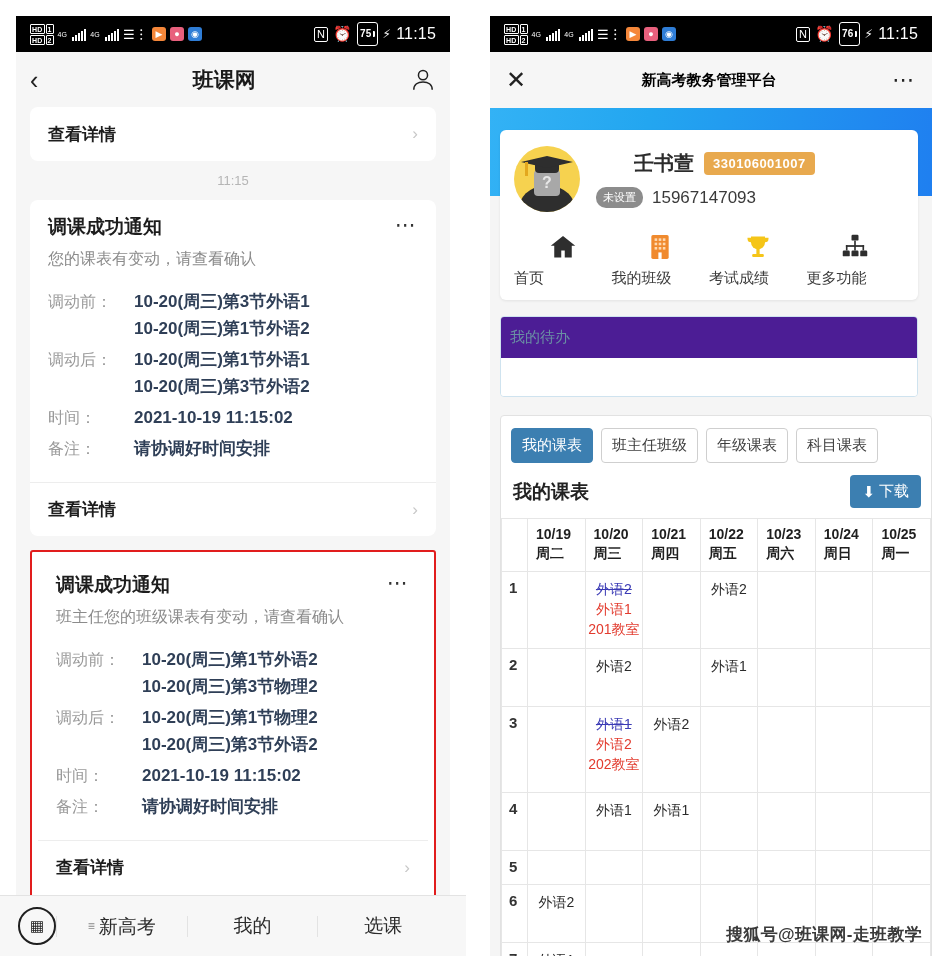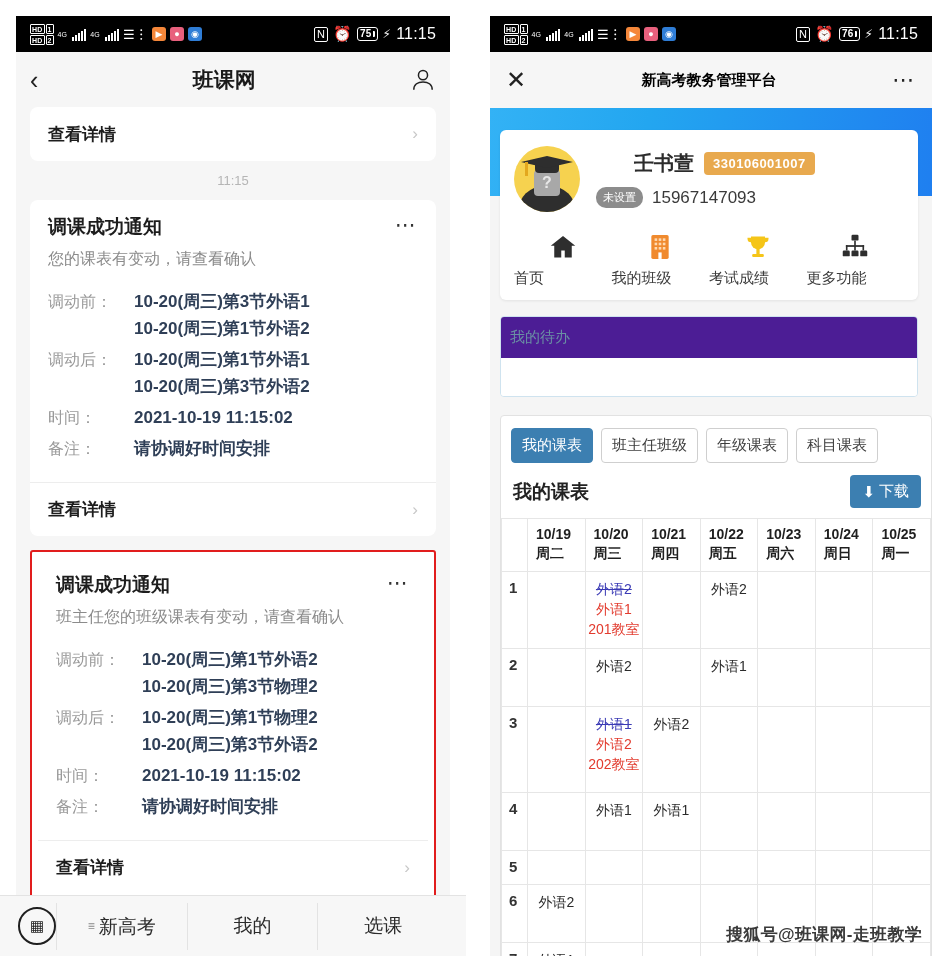--- a/index.html
+++ b/index.html
@@ -38,21 +38,21 @@
   .sig i { display:block; width:2px; background:#fff; }
   .sig i:nth-child(1){height:4px}.sig i:nth-child(2){height:6px}
   .sig i:nth-child(3){height:8px}.sig i:nth-child(4){height:10px}.sig i:nth-child(5){height:12px}
   .g4 { font-size:7px; vertical-align:super; }
   .wifi { font-size: 13px; }
   .appicon { width:14px;height:14px;border-radius:3px;display:flex;align-items:center;justify-content:center;font-size:9px;color:#fff;}
   .ai-orange{background:#f5873a}.ai-pink{background:#e8607d}.ai-blue{background:#2f7dd6}
   .nfc { font-size:11px; border:1px solid #fff; border-radius:2px; padding:0 2px; line-height:13px;}
   .batt {
     display:inline-flex; align-items:center; border:1.5px solid #fff; border-radius:3px;
-    padding: 0 2px; font-size:10px; font-weight:700; height:14px; line-height:12px;
+    padding: 0 2px; font-size:10px; font-weight:700; height:24px; line-height:12px;
   }
   .batt-cap { width:2px;height:6px;background:#fff;margin-left:1px;border-radius:0 1px 1px 0;}
   .bolt { font-size:12px; }
   .clock { font-size:16px; font-weight:400; }
 
   
   .navbar {
     height: 56px; display:flex; align-items:center; justify-content:space-between;
     padding: 0 14px; background:#f6f6f6;
   }
@@ -92,21 +92,21 @@
     position:absolute; left:0; bottom:0; width:466px; height:61px; background:#f7f7f7;
     border-top:1px solid #e3e3e3; display:flex; align-items:center; padding: 0 18px;
   }
   .kb-btn {
     width:38px;height:38px;border-radius:50%;border:2px solid #1f1f1f;
     display:flex;align-items:center;justify-content:center; color:#1f1f1f; font-size:15px;
   }
   .bb-items { flex:1; display:flex; }
   .bb-item {
     flex:1; text-align:center; font-size:19px; color:#2b2b2b;
-    border-left:1px solid #e3e3e3; line-height:46px;
+    border-left:1px solid #e3e3e3; line-height:20px;
   }
   .bb-ham { font-size:12px; color:#888; margin-right:4px; vertical-align:3px;}
 
   
   .rnav {
     height:56px; display:flex; align-items:center; justify-content:space-between;
     padding:0 16px; background:#f6f6f6;
   }
   .rnav-title { font-size:15px; font-weight:700; color:#000000; }
   .rclose { font-size:24px; color:#222; font-weight:300; line-height:1;}

